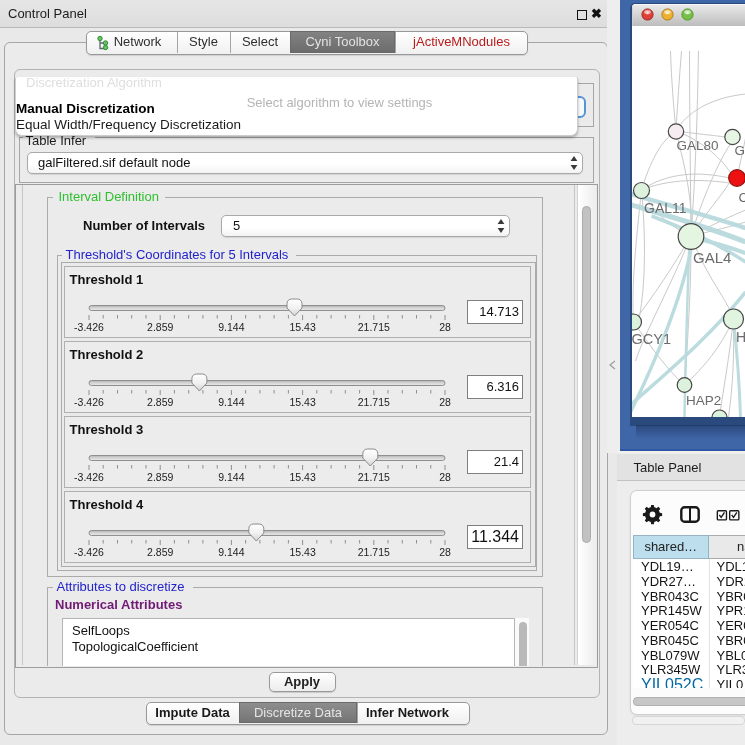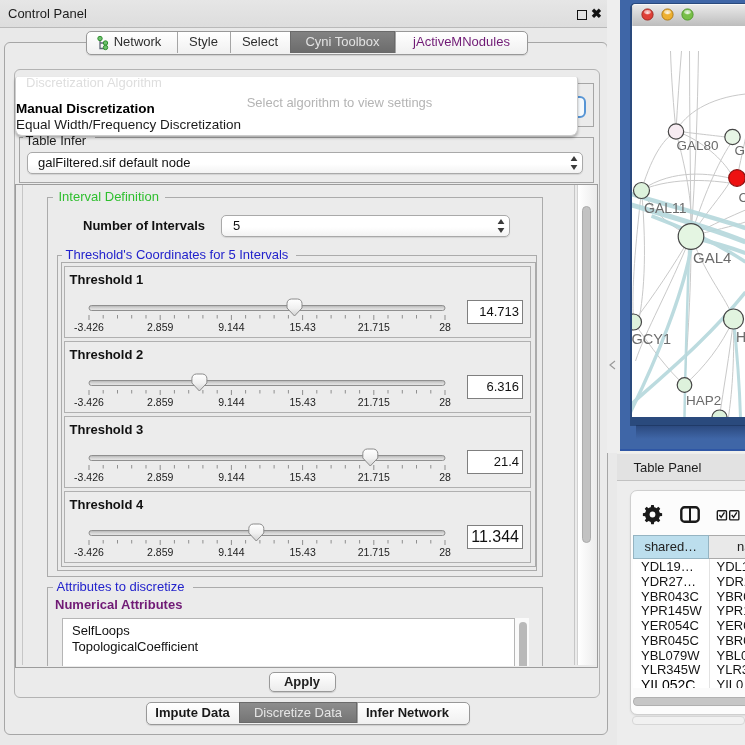--- a/index.html
+++ b/index.html
@@ -16,21 +16,21 @@
 <div class="a" style="left:13.5px;top:68.5px;width:584px;height:627px;border:1px solid #b3b3b3;border-radius:6px;background:#ebebeb;"></div>
 <div class="a" style="left:86px;top:31px;width:440px;height:22px;border:1px solid #989898;border-radius:5px;background:linear-gradient(#ffffff,#f0f0f0);box-shadow:0 1px 1px rgba(0,0,0,0.12);"></div>
 <div class="txt" style="left:98px;top:33px;width:79px;height:18px;line-height:18px;text-align:center;font-size:13px;color:#2e2e2e;">Network</div>
 <div class="a" style="left:177px;top:31.5px;width:1px;height:21px;background:#a5a5a5;"></div>
 <div class="txt" style="left:177px;top:33px;width:53px;height:18px;line-height:18px;text-align:center;font-size:13px;color:#2e2e2e;">Style</div>
 <div class="a" style="left:230px;top:31.5px;width:1px;height:21px;background:#a5a5a5;"></div>
 <div class="txt" style="left:230px;top:33px;width:60px;height:18px;line-height:18px;text-align:center;font-size:13px;color:#2e2e2e;">Select</div>
 <div class="a" style="left:290px;top:31px;width:105px;height:22px;border:1px solid #6a6a6a;box-sizing:border-box;background:linear-gradient(#828282,#6c6c6c);"></div>
 <div class="txt" style="left:290px;top:33px;width:105px;height:18px;line-height:18px;text-align:center;font-size:13px;color:#e2e2e2;">Cyni Toolbox</div>
 <div class="a" style="left:395px;top:31.5px;width:1px;height:21px;background:#a5a5a5;"></div>
-<div class="txt" style="left:395px;top:33px;width:133px;height:18px;line-height:18px;text-align:center;font-size:13px;color:#701a75;">jActiveMNodules</div>
+<div class="txt" style="left:395px;top:33px;width:133px;height:18px;line-height:18px;text-align:center;font-size:13px;color:#b91c1c;">jActiveMNodules</div>
 <svg class="a" style="left:94.5px;top:35px;" width="16" height="16" viewBox="0 0 16 16">
 <path d="M5 4 V13.5 H10 M5 8 H10" fill="none" stroke="#5d6675" stroke-width="1.3"></path>
 <circle cx="5" cy="3.5" r="2.2" fill="#6cc06c" stroke="#2f8f2f" stroke-width="1"></circle>
 <circle cx="10.5" cy="8" r="2.2" fill="#6cc06c" stroke="#2f8f2f" stroke-width="1"></circle>
 <circle cx="10.5" cy="12.5" r="2.2" fill="#6cc06c" stroke="#2f8f2f" stroke-width="1"></circle>
 </svg>
 <div class="a" style="left:19px;top:83px;width:573px;height:42px;border:1px solid #a5a5a5;"></div>
 <div class="a" style="left:555px;top:96px;width:31px;height:22px;border:2.5px solid #5795d5;border-radius:6px;background:#f6fafd;box-sizing:border-box;"></div>
 <div class="a" style="left:19px;top:136.5px;width:573px;height:44px;border:1px solid #a5a5a5;"></div>
 <div class="a" style="left:23px;top:132px;width:72px;height:10px;background:#ebebeb;"></div>
@@ -335,18 +335,18 @@
 <div class="txt" style="left:641px;top:602.25px;height:18px;line-height:18px;font-size:13px;color:#141414;font-weight:400;">YPR145W</div>
 <div class="txt" style="left:716.5px;top:602.25px;height:18px;line-height:18px;font-size:13px;color:#141414;font-weight:400;">YPR1</div>
 <div class="txt" style="left:641px;top:617.0px;height:18px;line-height:18px;font-size:13px;color:#141414;font-weight:400;">YER054C</div>
 <div class="txt" style="left:716.5px;top:617.0px;height:18px;line-height:18px;font-size:13px;color:#141414;font-weight:400;">YER0</div>
 <div class="txt" style="left:641px;top:631.75px;height:18px;line-height:18px;font-size:13px;color:#141414;font-weight:400;">YBR045C</div>
 <div class="txt" style="left:716.5px;top:631.75px;height:18px;line-height:18px;font-size:13px;color:#141414;font-weight:400;">YBR0</div>
 <div class="txt" style="left:641px;top:646.5px;height:18px;line-height:18px;font-size:13px;color:#141414;font-weight:400;">YBL079W</div>
 <div class="txt" style="left:716.5px;top:646.5px;height:18px;line-height:18px;font-size:13px;color:#141414;font-weight:400;">YBL0</div>
 <div class="txt" style="left:641px;top:661.25px;height:18px;line-height:18px;font-size:13px;color:#141414;font-weight:400;">YLR345W</div>
 <div class="txt" style="left:716.5px;top:661.25px;height:18px;line-height:18px;font-size:13px;color:#141414;font-weight:400;">YLR3</div>
-<div class="txt" style="left:641px;top:676.0px;height:18px;line-height:18px;font-size:14px;color:#000000;font-weight:400;">YIL052C</div>
+<div class="txt" style="left:641px;top:676.0px;height:18px;line-height:18px;font-size:16px;color:#0369a1;font-weight:400;">YIL052C</div>
 <div class="txt" style="left:716.5px;top:676.0px;height:18px;line-height:18px;font-size:13px;color:#141414;font-weight:400;">YIL0</div>
 <div class="a" style="left:708.5px;top:558.5px;width:1px;height:129px;background:#e2e2e2;"></div>
 <div class="a" style="left:633px;top:687.5px;width:112px;height:19px;background:#fbfbfb;"></div>
 <div class="a" style="left:633px;top:696.5px;width:112px;height:9px;border-radius:4.5px 0 0 4.5px;background:#c6c6c6;border:1px solid #b0b0b0;border-right:none;box-sizing:border-box;"></div>
 <div class="a" style="left:632px;top:715.5px;width:113px;height:9.5px;border:1px solid #d6d6d6;border-radius:4px;background:#f1f1f1;box-sizing:border-box;"></div>
 
 </body></html>

